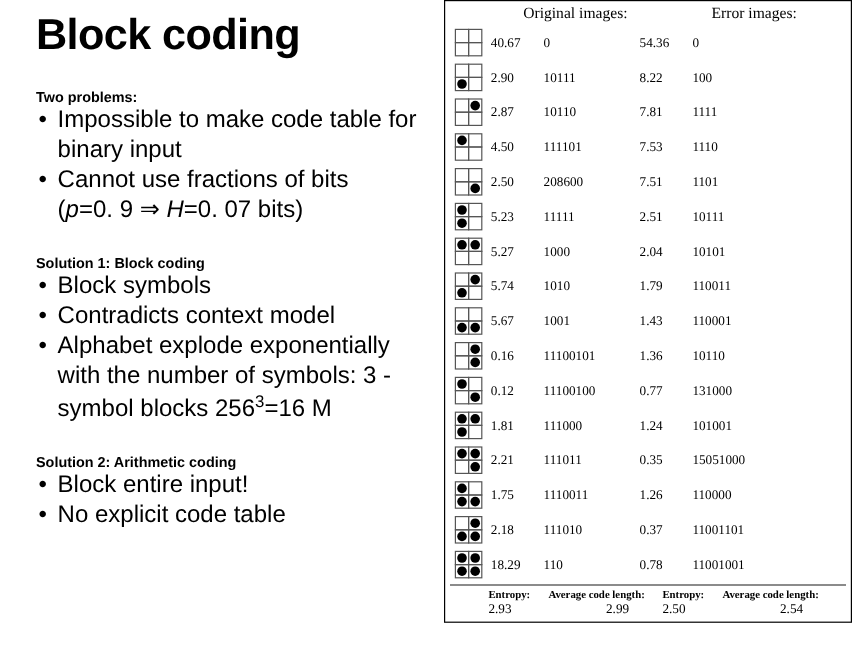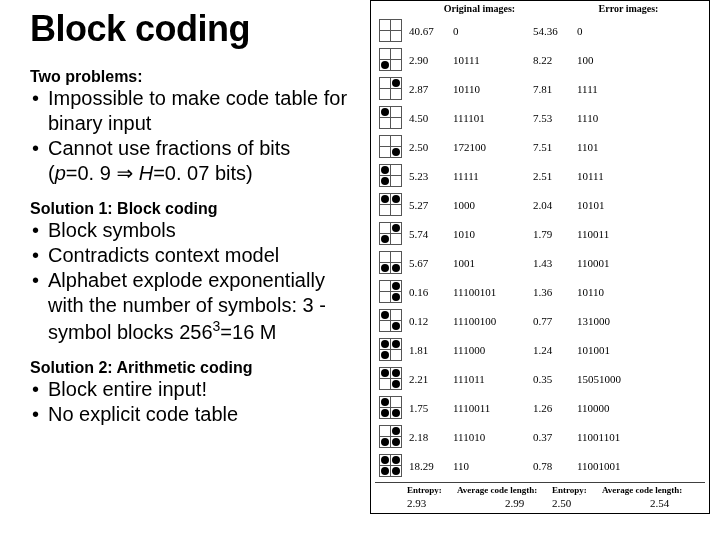--- a/index.html
+++ b/index.html
@@ -21,22 +21,22 @@
   }
   h1 {
     font-family: Verdana, Geneva, sans-serif;
     font-weight: 900;
     font-size: 36px;
     margin-bottom: 18px;
     letter-spacing: -0.5px;
   }
   .section-head {
     font-weight: 700;
-    font-size: 16px;
-    margin-top: 8px;
+    font-size: 12px;
+    margin-top: 24px;
   }
   ul {
     list-style: none;
     margin: 0 0 14px 0;
   }
   li {
     font-size: 20px;
     line-height: 1.25;
     padding-left: 18px;
     position: relative;
@@ -53,22 +53,22 @@
   .panel {
     border: 1px solid #000;
     font-family: Georgia, 'Times New Roman', serif;
     font-size: 11px;
   }
   .panel-inner {
     padding: 2px 4px 4px 4px;
   }
   .col-heads {
     display: flex;
-    font-weight: 700;
-    font-size: 10px;
+    font-weight: 400;
+    font-size: 13px;
     margin-bottom: 2px;
   }
   .col-heads .gap { flex: 0 0 32px; }
   .col-heads .h1c { flex: 0 0 145px; text-align: center; }
   .col-heads .h2c { flex: 1; text-align: center; }
   .rows { }
   .row {
     display: flex;
     align-items: center;
     height: 29px;
@@ -231,21 +231,21 @@
           <div class="row">
             <div class="cell-icon">
               <div class="blk">
                 <div></div>
                 <div></div>
                 <div></div>
                 <div class="f"></div>
               </div>
             </div>
             <div class="cell-a">2.50</div>
-            <div class="cell-b">172100</div>
+            <div class="cell-b">208600</div>
             <div class="cell-c">7.51</div>
             <div class="cell-d">1101</div>
           </div>
           <div class="row">
             <div class="cell-icon">
               <div class="blk">
                 <div class="f"></div>
                 <div></div>
                 <div class="f"></div>
                 <div></div>

